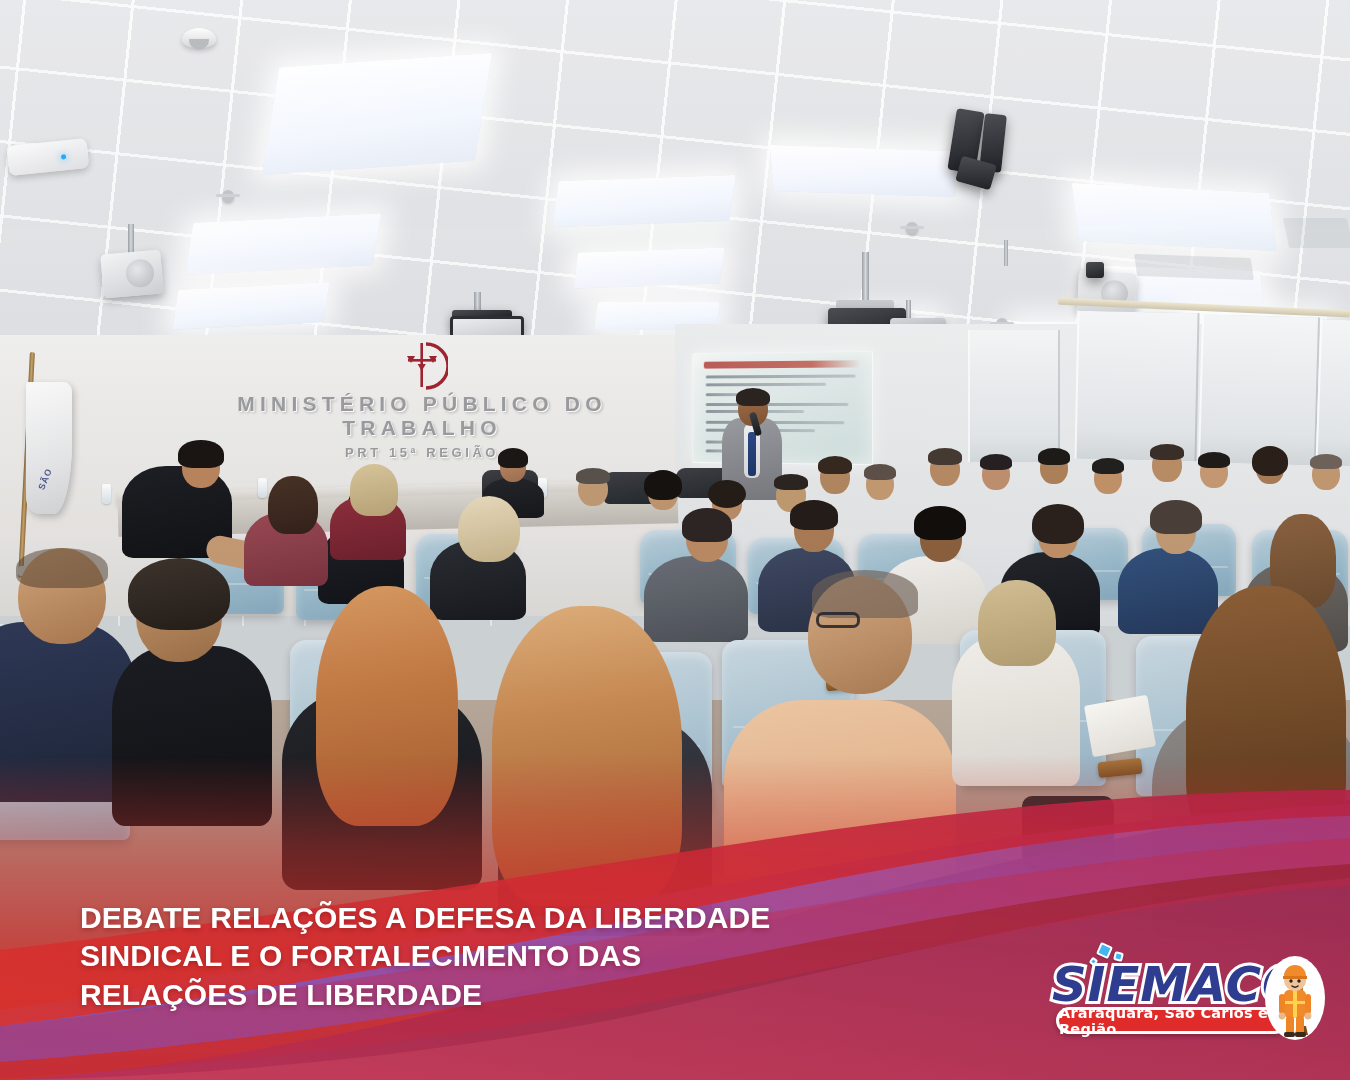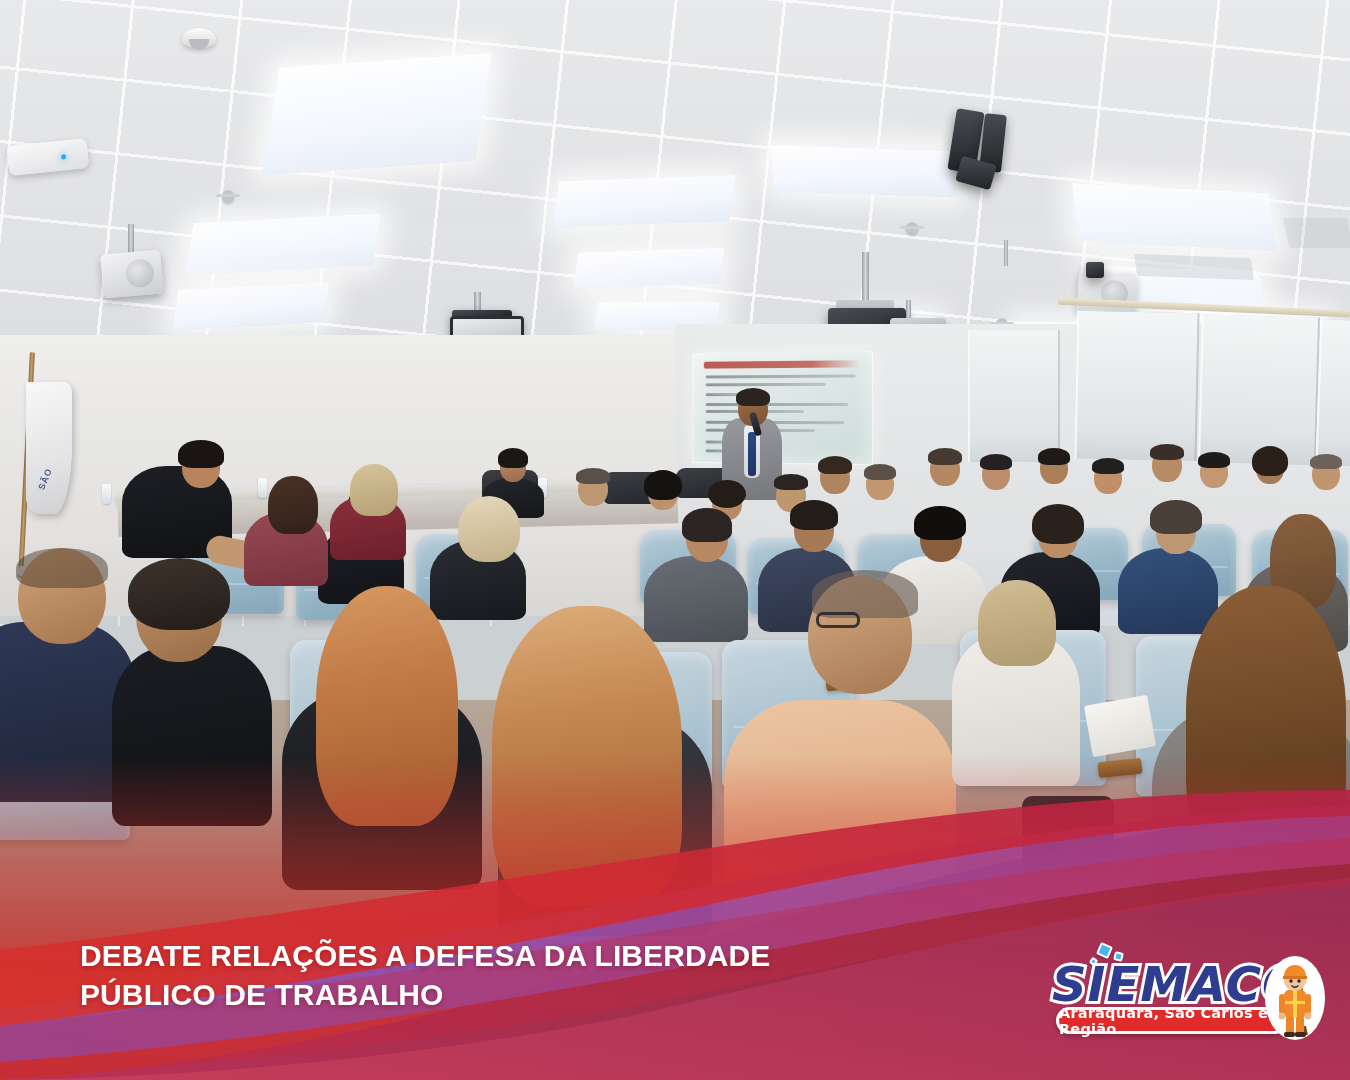--- a/index.html
+++ b/index.html
@@ -254,20 +254,32 @@
 
     <div class="wall-back"></div>
     <div class="wall-right"></div>
 
     <div class="blind-rail" style="left:1058px;top:304px;width:292px;transform:rotate(2.5deg);"></div>
     <div class="blind" style="left:1076px;top:312px;width:122px;height:148px;transform:rotate(1.2deg);"></div>
     <div class="blind" style="left:1200px;top:316px;width:118px;height:148px;transform:rotate(1.6deg);"></div>
     <div class="blind" style="left:1318px;top:320px;width:46px;height:146px;transform:rotate(2deg);"></div>
     <div class="blind" style="left:968px;top:330px;width:92px;height:132px;opacity:.9;"></div>
 
+    <div class="mpt" style="left:232px;top:392px;width:380px;">
+      <svg class="mpt-emblem" viewBox="0 0 52 52">
+        <path d="M30 4 A22 22 0 0 1 30 48" fill="none" stroke="#9e2430" stroke-width="3.4"></path>
+        <rect x="24.4" y="3" width="2.6" height="44" fill="#9e2430"></rect>
+        <rect x="12" y="19" width="28" height="2.6" fill="#9e2430"></rect>
+        <polygon points="11,16 19,16 15,23" fill="#9e2430"></polygon>
+        <polygon points="33,16 41,16 37,23" fill="#9e2430"></polygon>
+        <polygon points="21.6,24 29.8,24 25.7,31" fill="#9e2430"></polygon>
+      </svg>
+      <div class="l1">MINISTÉRIO PÚBLICO DO TRABALHO</div>
+      <div class="l2">PRT 15ª REGIÃO</div>
+    </div>
 
     <div class="screen" style="left:690px;top:352px;width:182px;height:112px;transform:perspective(600px) rotateY(-7deg);">
       <div class="slide-title"></div>
       <div class="slide-line" style="left:7%;top:20%;width:84%;"></div>
       <div class="slide-line" style="left:7%;top:27%;width:68%;"></div>
       <div class="slide-line" style="left:7%;top:36%;width:30%;"></div>
       <div class="slide-line" style="left:7%;top:45%;width:80%;"></div>
       <div class="slide-line" style="left:7%;top:52%;width:56%;"></div>
       <div class="slide-line" style="left:7%;top:62%;width:78%;"></div>
       <div class="slide-line" style="left:7%;top:69%;width:62%;"></div>
@@ -459,21 +471,22 @@
       <path d="M0,290 L1350,290 L1350,10 C1100,42 820,112 560,190 C360,248 150,282 0,290 Z" fill="url(#gMaroon)" opacity="0.92"></path>
       <path d="M0,290 L1350,290 L1350,88 C1120,110 880,168 640,224 C430,268 180,288 0,290 Z" fill="url(#gPink)" opacity="0.55"></path>
       <path d="M0,220 C230,186 520,128 800,80 C1010,44 1190,22 1350,14 L1350,74 C1170,86 980,118 760,162 C520,210 250,254 0,272 Z" fill="url(#gPurple)" opacity="0.88"></path>
       <path d="M0,160 C250,132 540,82 830,40 C1030,12 1200,0 1350,0 L1350,26 C1170,30 980,58 760,104 C520,154 250,206 0,236 Z" fill="url(#gRed)" opacity="0.9"></path>
       <path d="M0,236 C260,208 560,156 860,108 C1060,76 1220,56 1350,48 L1350,96 C1200,104 1020,138 800,184 C560,234 270,274 0,288 Z" fill="#c4273f" opacity="0.38"></path>
     </svg>
   </div>
 
   <div class="headline">
     <div>DEBATE RELAÇÕES A DEFESA DA LIBERDADE</div>
-    <div>PÚBLICO DE TRABALHO</div>
+    <div>SINDICAL E O FORTALECIMENTO DAS</div>
+    <div>RELAÇÕES DE LIBERDADE</div>
   </div>
 
   <div class="logo">
     <div class="sparkle" style="left:46px;top:-4px;width:13px;height:13px;transform:rotate(24deg);"></div>
     <div class="sparkle" style="left:62px;top:4px;width:9px;height:9px;transform:rotate(14deg);"></div>
     <div class="sparkle" style="left:38px;top:10px;width:7px;height:7px;transform:rotate(36deg);"></div>
     <div class="logo-word">SIEMACO</div>
     <div class="logo-banner">
       <b>Araraquara, São Carlos e Região</b>
     </div>

